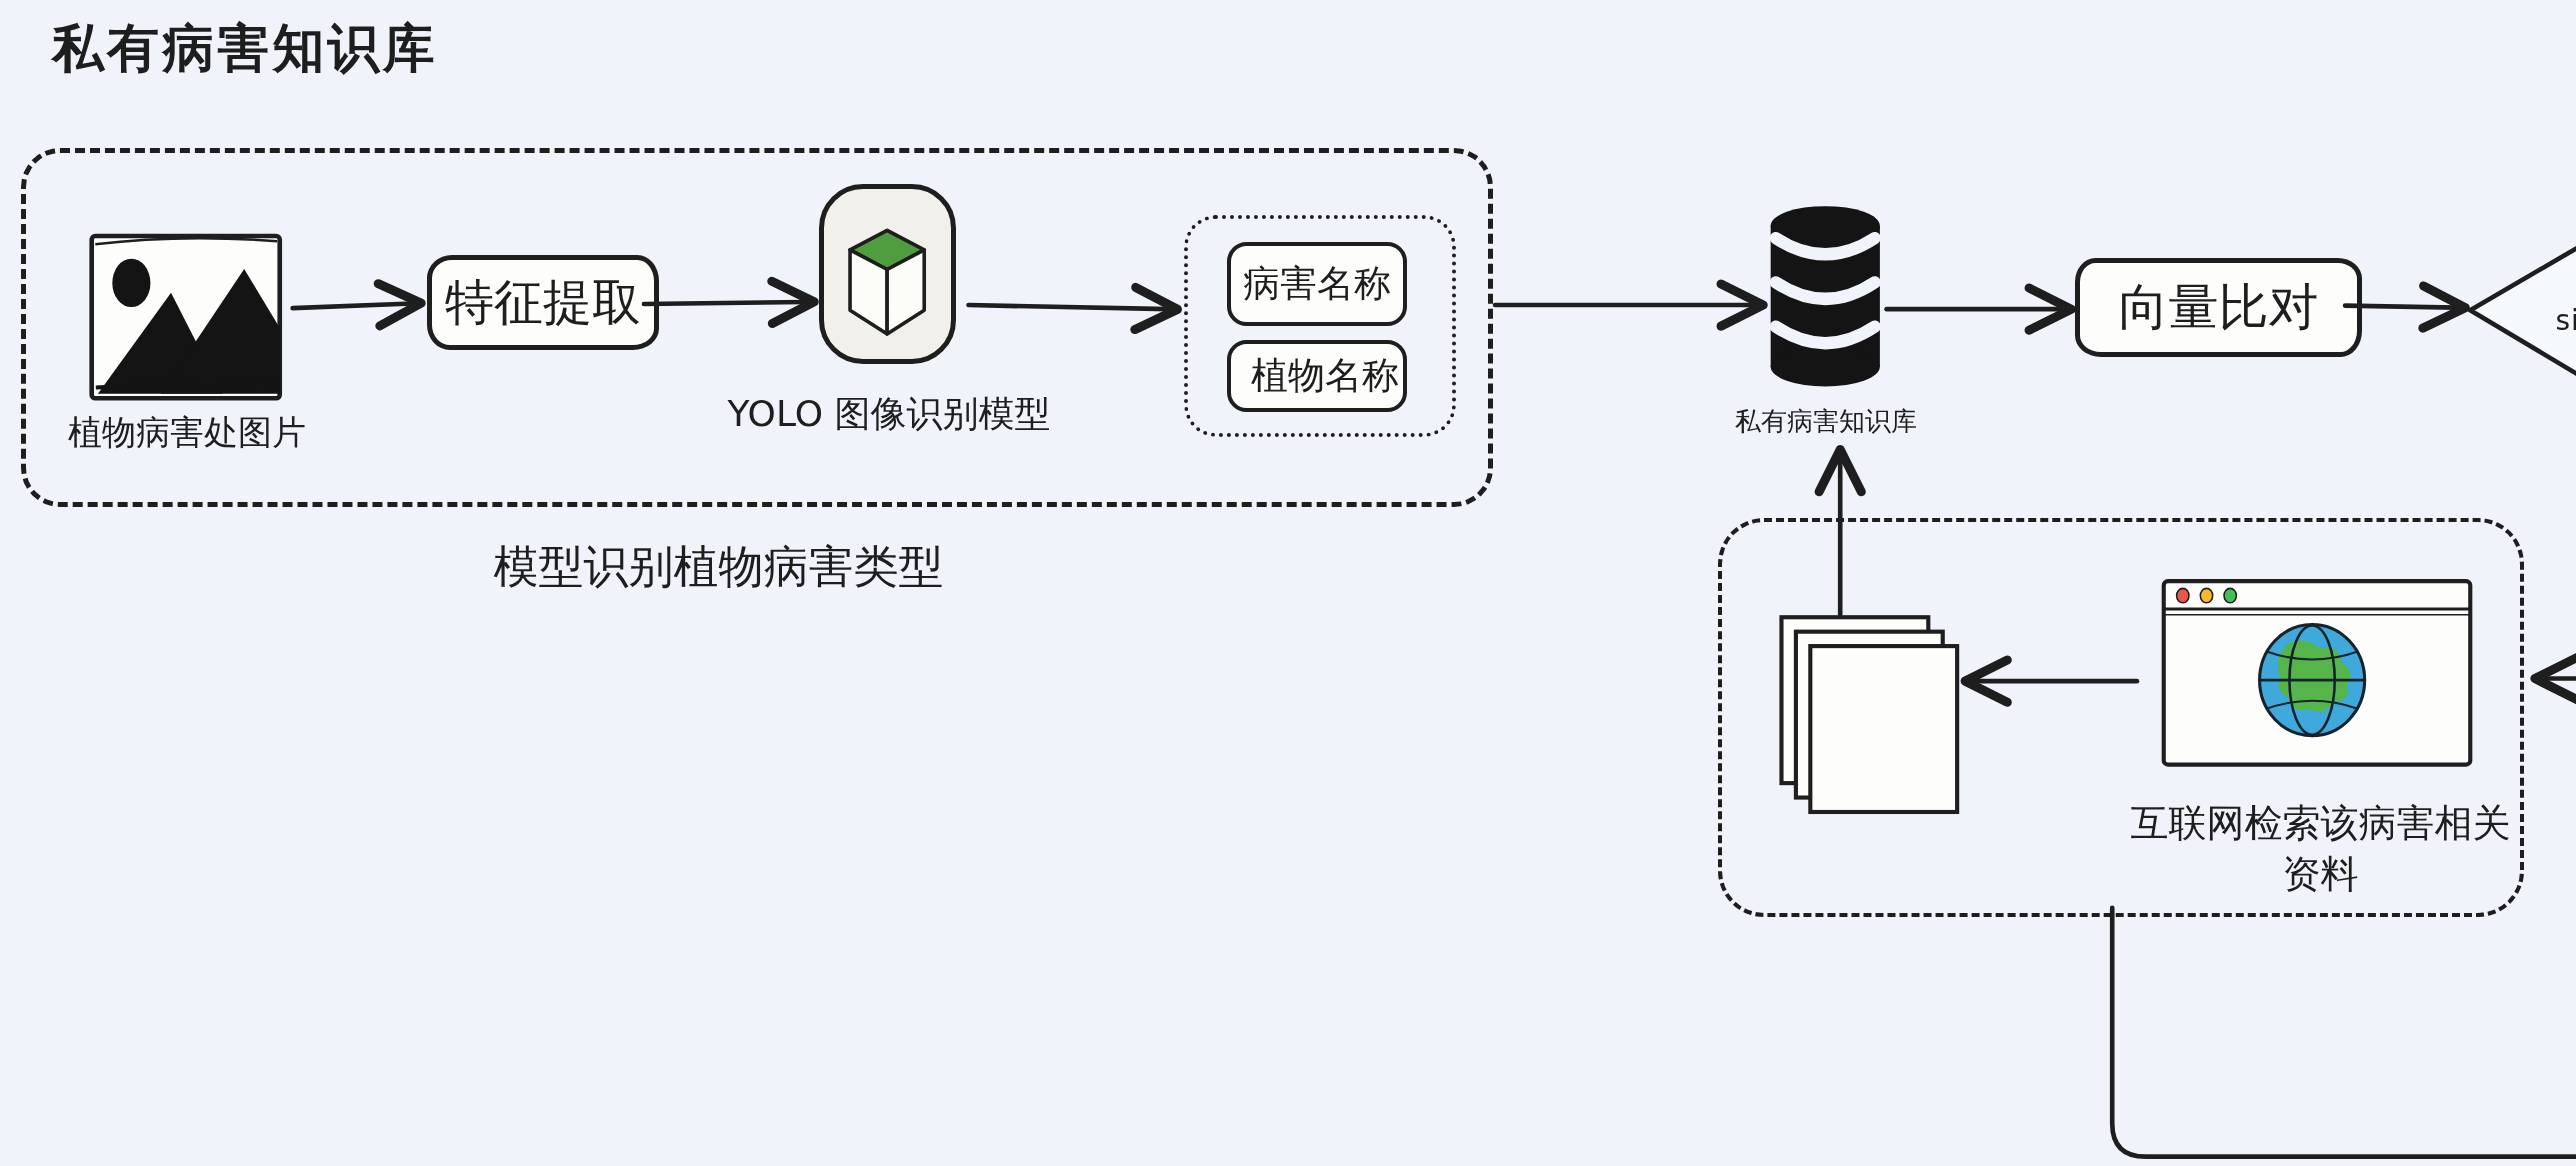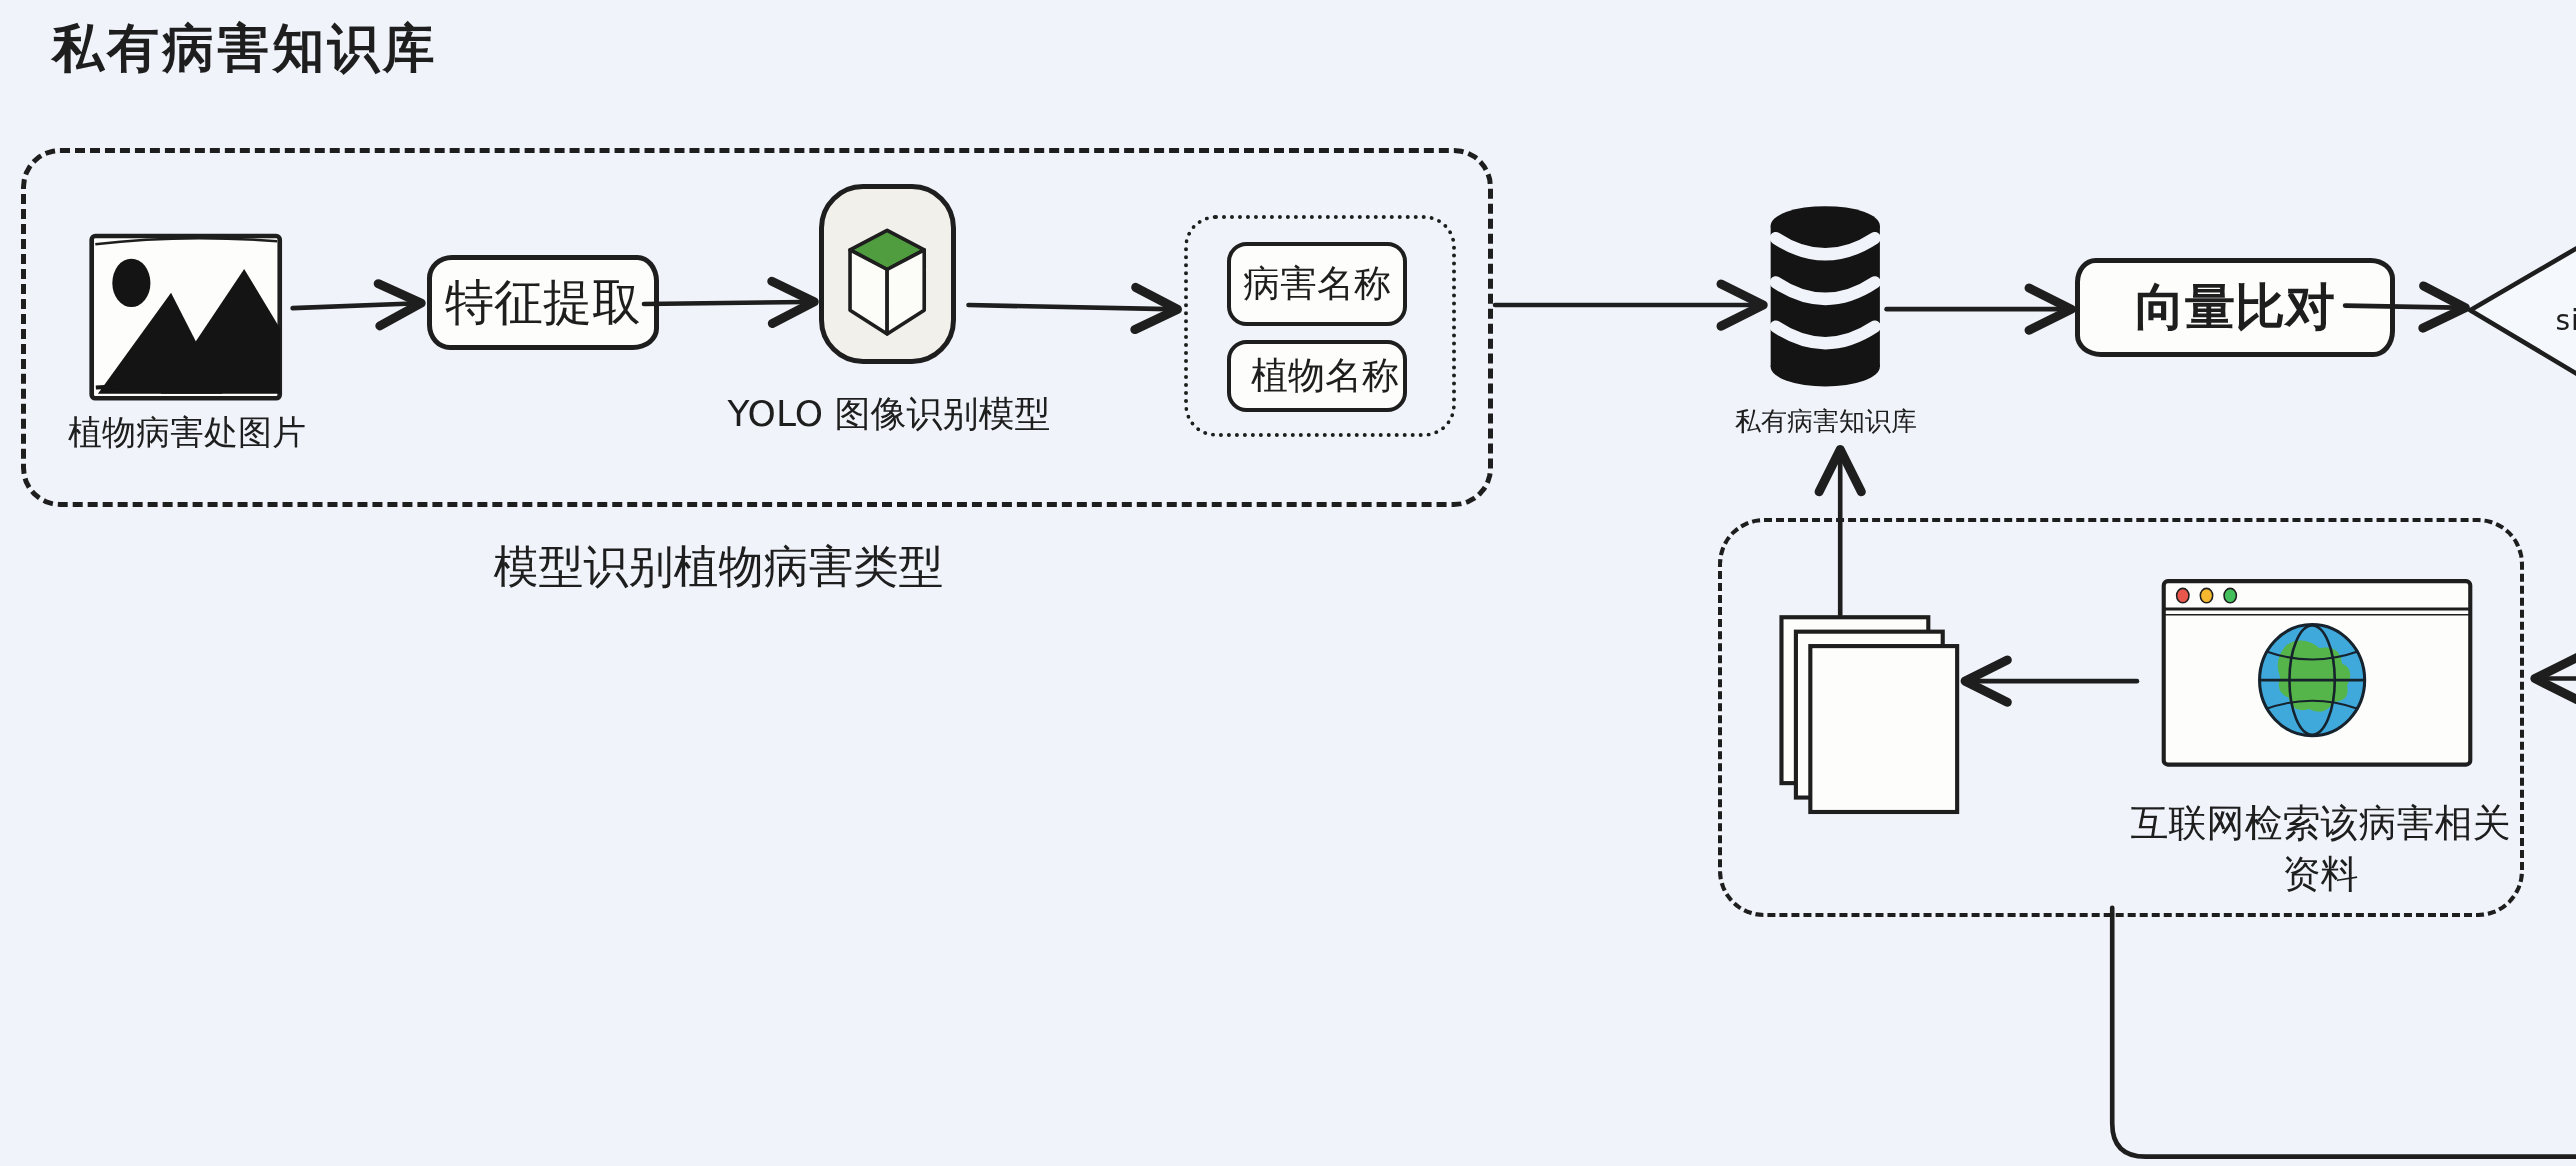--- a/index.html
+++ b/index.html
@@ -19,21 +19,21 @@
   .stage2{left:1718px;top:518px;width:798px;height:391px;border-width:4.6px;border-radius:46px;}
   .dotted-box{left:1184px;top:215px;width:264px;height:214px;border:4.6px dotted #1e1e1e;border-radius:32px;}
 
   .node{
     background:#fdfdfc;border:5.2px solid #1e1e1e;
     border-radius:25px 21.6px 26px 23px / 23px 26px 21.6px 25px;
     display:flex;align-items:center;justify-content:center;
     box-sizing:border-box;text-align:center;
   }
   .feature{left:427px;top:255px;width:232px;height:95px;font-size:49px;}
-  .vector{left:2075px;top:258px;width:320px;height:99px;font-size:50px;border-radius:20.6px 24px 21.6px 26px/24px 20.6px 26px 21.6px;font-weight:bold;}
+  .vector{left:2075px;top:258px;width:287px;height:99px;font-size:50px;border-radius:20.6px 24px 21.6px 26px/24px 20.6px 26px 21.6px;}
   .out1{left:1227px;top:242px;width:180px;height:84px;font-size:37px;border-width:4.6px;border-radius:19.6px;}
   .out2{left:1227px;top:340px;width:180px;height:72px;font-size:37px;border-width:4.6px;border-radius:19.6px;padding-left:16px;}
   .yolo-box{left:819px;top:184px;width:137px;height:180px;background:#f1f0ea;border:5.2px solid #1e1e1e;border-radius:44px;box-sizing:border-box;}
 
   .caption{text-align:center;}
   .input-caption{left:58px;top:410px;width:258px;font-size:34px;}
   .yolo-caption{left:719px;top:382px;width:340px;font-size:36px;margin-top:8px;}
   .stage-caption{left:479px;top:537px;width:479px;font-size:45px;}
   .db-caption{left:1710px;top:404px;width:232px;font-size:26px;font-family:Liberation Mono, monospace;}
   .browser-caption{left:2130px;top:798px;width:381px;font-size:38px;}

